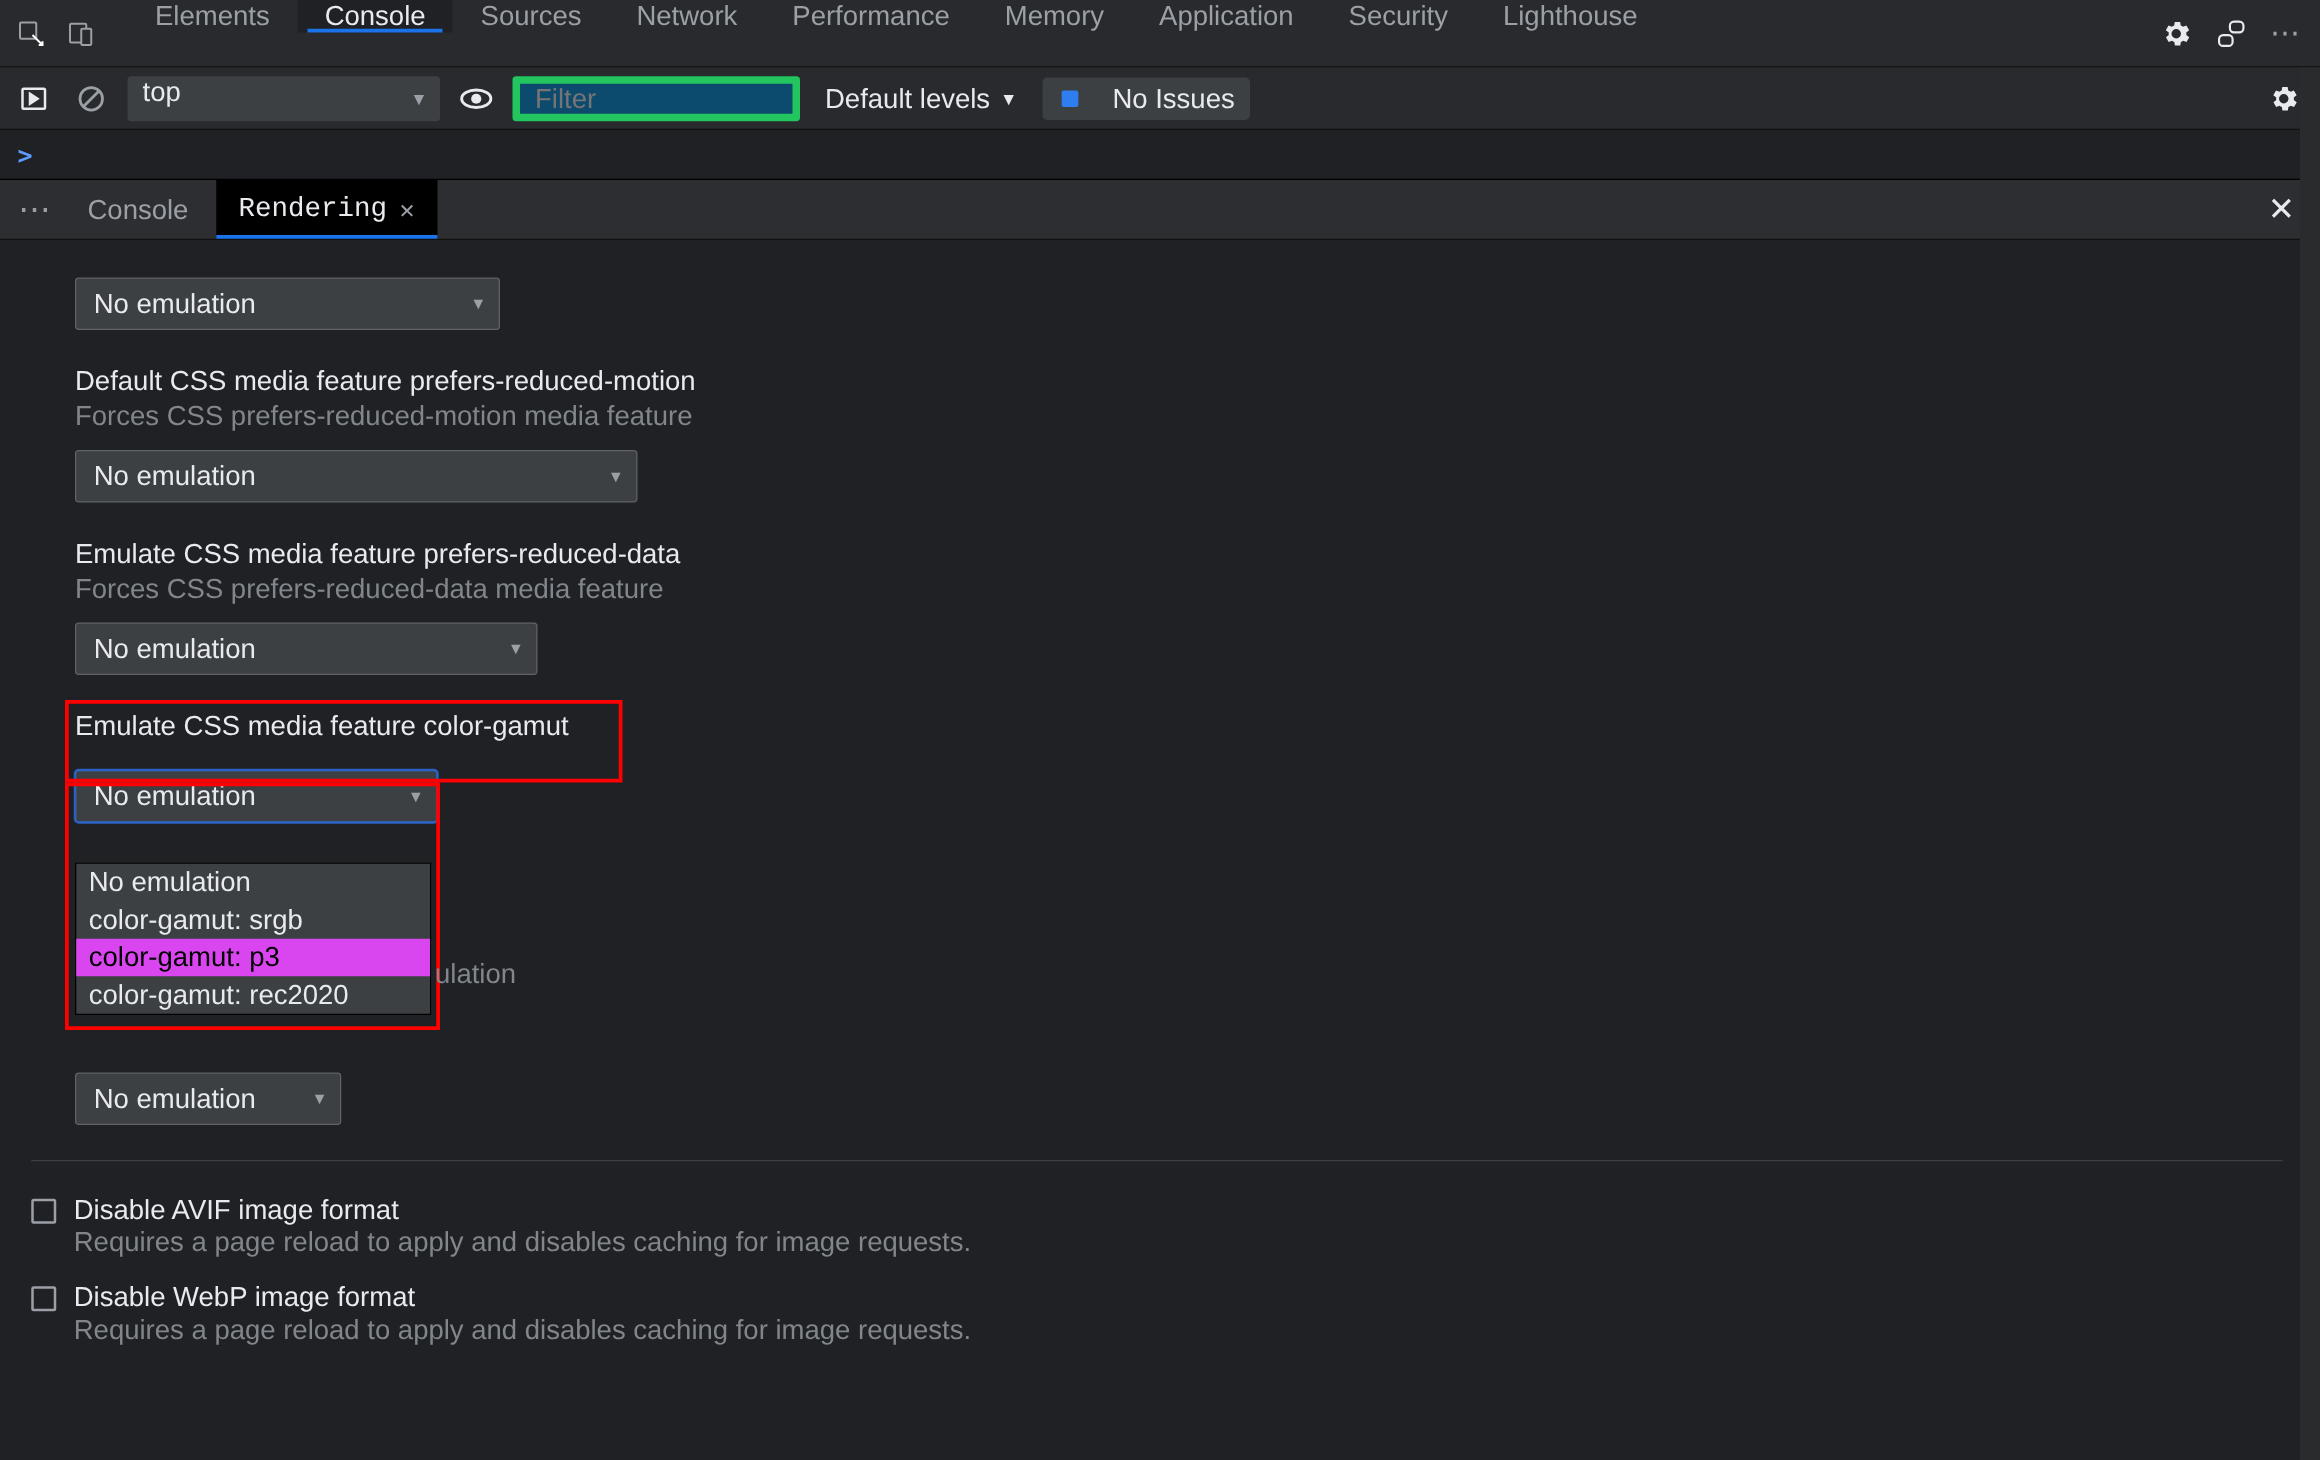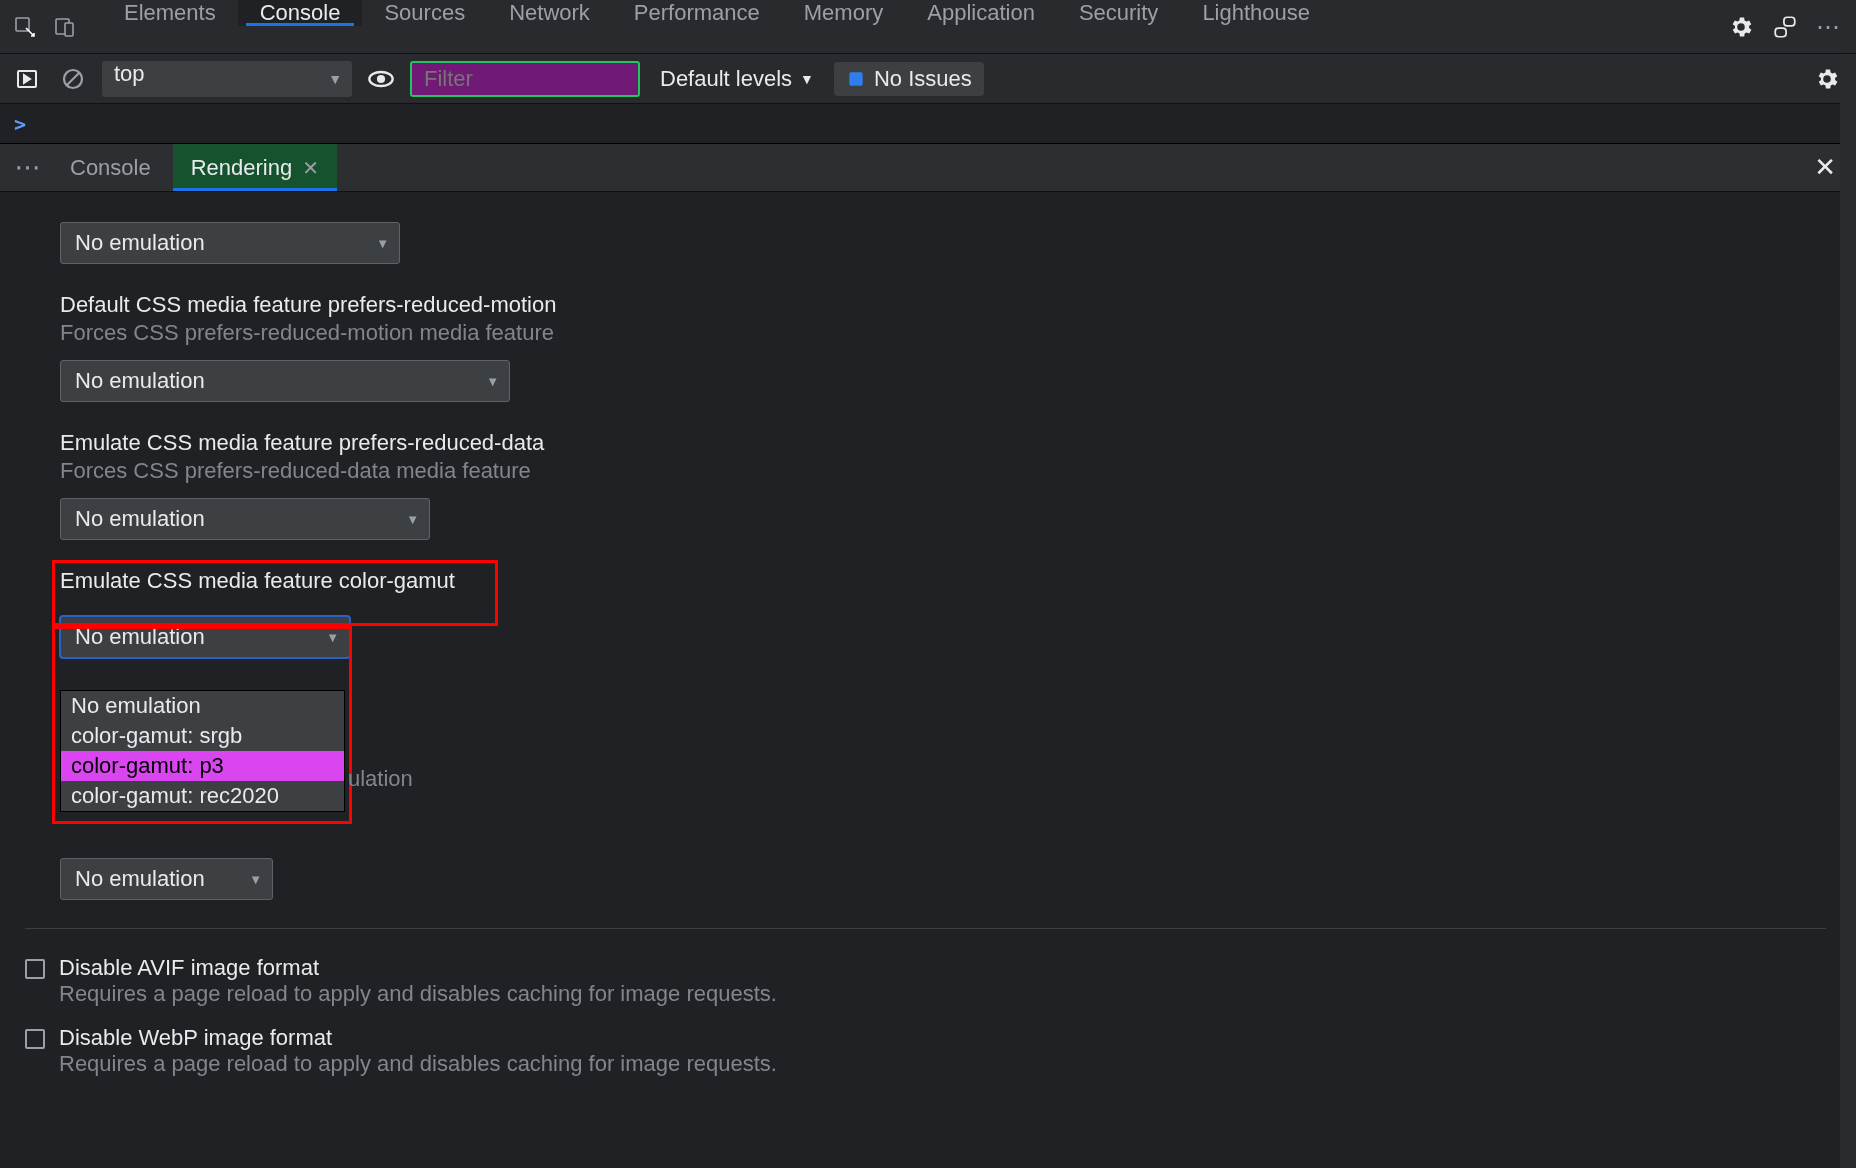--- a/index.html
+++ b/index.html
@@ -91,35 +91,35 @@
     background:#3c4043; color:var(--text-primary);
     border:none; border-radius:3px;
     height:36px; padding:0 34px 0 12px;
     font-size:22px;
     position:relative;
     min-width:250px;
     display:flex; align-items:flex-start;
   }
   .ctx-select .dd { position:absolute; right:10px; top:50%; transform:translateY(-50%); font-size:14px; color:var(--text-secondary);}
   .filter-input {
-    background:#701a75;
-    border:2px solid #22c55e;
+    background:#0c4a6e;
+    border:6px solid #22c55e;
     border-radius:3px;
     height:36px; width:230px;
     padding:0 12px;
     color:var(--text-secondary);
     font-size:22px;
   }
   .levels {
     color: var(--text-primary);
     display:flex; align-items:center; gap:8px;
     padding:0 8px;
   }
   .issues-pill {
-    display:flex; align-items:center; gap:8px;
+    display:flex; align-items:center; gap:24px;
     background:#3c4043;
     border-radius:4px;
     padding:4px 12px;
     height:34px;
   }
   .issues-pill .issue-icon { color:#2f7ef0; }
   .gear-right { margin-left:auto; color:var(--text-primary); padding-right:6px;}
 
   
   .prompt-line {
@@ -149,21 +149,22 @@
   }
   .drawer-tabs .dtab {
     padding:0 18px; height:100%;
     display:flex; align-items:center; gap:10px;
     font-size:22px;
     color:var(--text-secondary);
     position:relative;
   }
   .drawer-tabs .dtab.active {
     color:var(--text-primary);
-    background:#14532d;
+    background:#000000;
+    font-family:Liberation Mono, monospace;
   }
   .drawer-tabs .dtab.active::after {
     content:""; position:absolute; left:0; right:0; bottom:0;
     height:3px; background:var(--tab-underline);
   }
   .drawer-tabs .close-x { margin-left:auto; color:var(--text-primary); font-size:26px; padding:0 12px;}
   .dtab-close { font-size:20px; color:var(--text-secondary); }
 
   
   .rendering-panel {

